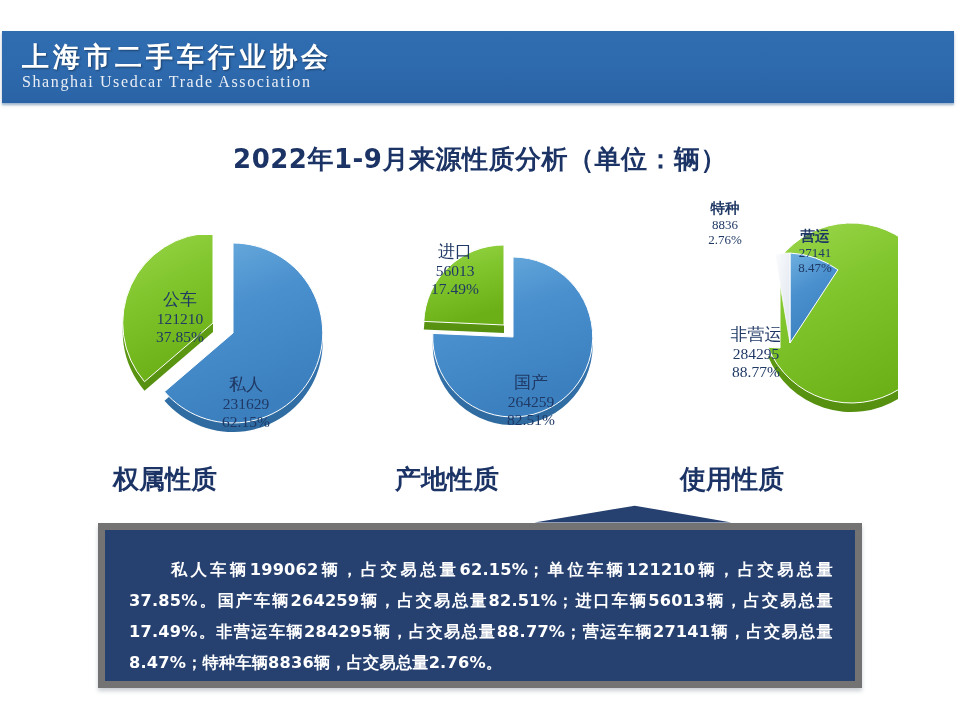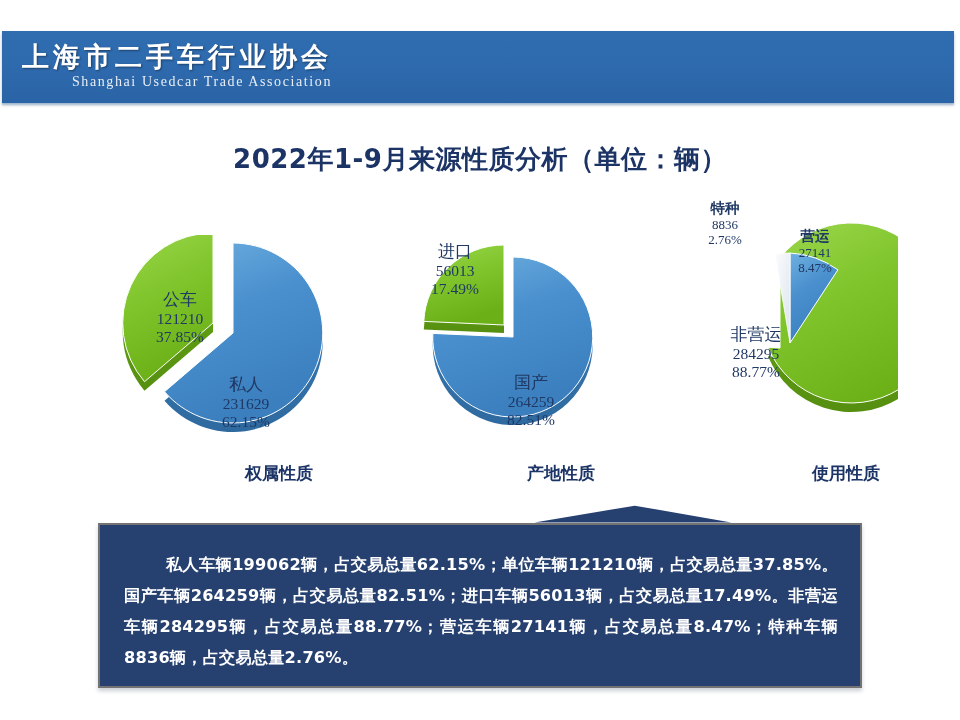--- a/index.html
+++ b/index.html
@@ -35,22 +35,22 @@
   }
   .logo-cn-block{margin-top:7px;}
   .logo-cn{
     font-family:"DejaVu Sans","Liberation Sans",sans-serif;
     font-weight:bold;font-size:27px;line-height:30px;color:#ffffff;
     letter-spacing:4px;
     text-shadow:1px 1px 2px rgba(0,0,0,.4);
   }
   .logo-en{
     font-family:"Liberation Serif","DejaVu Serif",serif;
-    font-size:14px;line-height:17px;color:#e9eef5;
-    letter-spacing:1.6px;margin-top:1px;text-align:right;
+    font-size:16px;line-height:17px;color:#e9eef5;
+    letter-spacing:1.6px;margin-top:1px;
   }
 
   
   .page-title{
     position:absolute;left:0;right:0;top:142px;text-align:center;
     font-family:"DejaVu Sans","Liberation Sans",sans-serif;
     font-size:26px;font-weight:bold;color:#1b3365;
     letter-spacing:.5px;
   }
 
@@ -67,34 +67,34 @@
   }
   .pie-label .ln-name{font-size:17px;}
   .pie-label .ln-val{font-size:15.5px;}
   .pie-label.small .ln-name{font-size:14.5px;font-family:"DejaVu Sans","Liberation Sans",sans-serif;font-weight:bold;}
   .pie-label.small .ln-val{font-size:13px;}
 
   
   .cat-caption{
     position:absolute;top:462px;
     font-family:"DejaVu Sans","Liberation Sans",sans-serif;
-    font-size:17px;font-weight:bold;color:#1b3365;text-align:right;
+    font-size:26px;font-weight:bold;color:#1b3365;text-align:left;
     width:200px;
   }
 
   
   .summary-wrap{position:absolute;left:98px;top:500px;width:766px;height:192px;}
   .summary-peak{
     position:absolute;left:0;top:0;width:766px;height:30px;
     overflow:visible;
   }
   .summary-box{
     position:absolute;left:0;top:23px;width:764px;height:165px;
     background:#264070;
-    border:2px solid #737373;
+    border:7px solid #737373;
     box-shadow:0 3px 4px rgba(140,150,160,.45);
     box-sizing:border-box;
   }
   .summary-text{
     position:absolute;left:24px;right:22px;top:24px;
     font-family:"DejaVu Sans","Liberation Sans",sans-serif;
     font-weight:bold;
     font-size:16.2px;line-height:31px;color:#ffffff;
     text-indent:42px;text-align:justify;
     letter-spacing:.2px;

